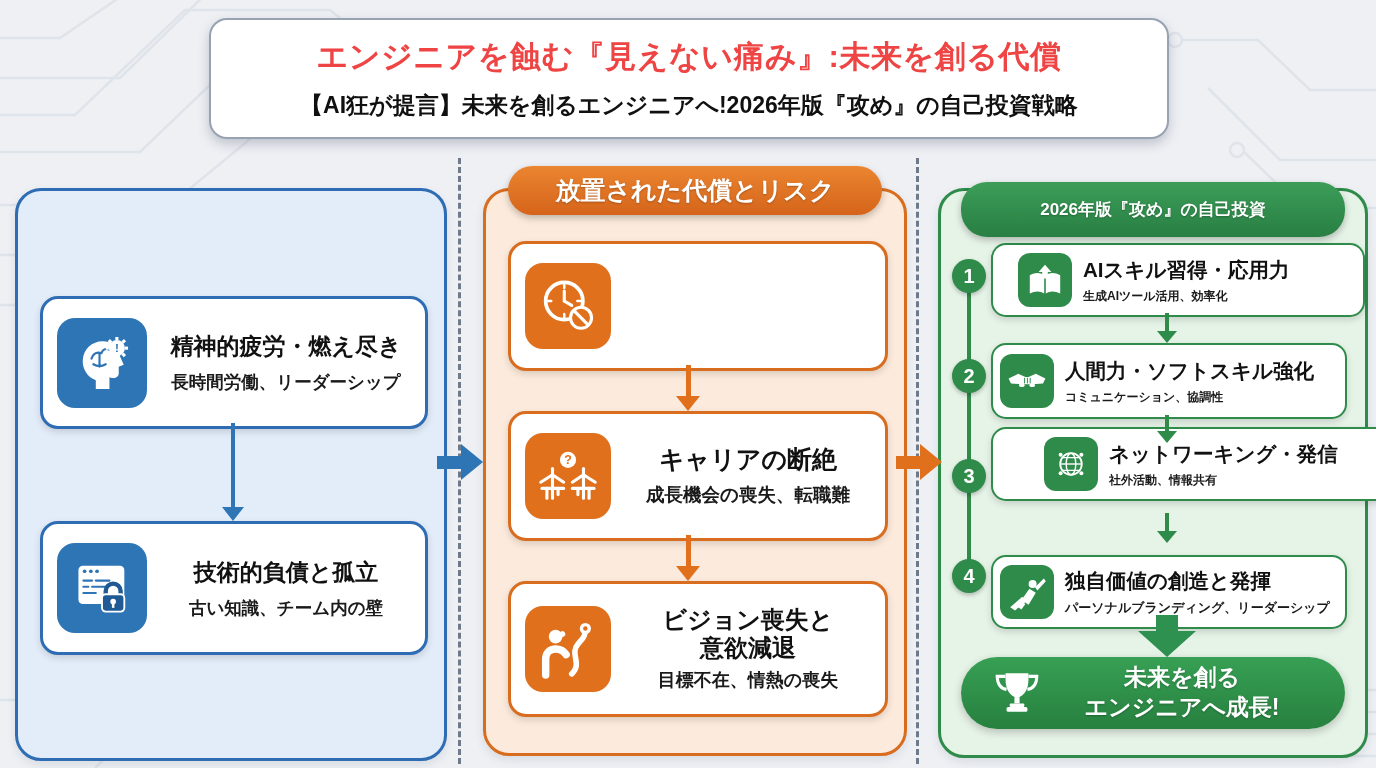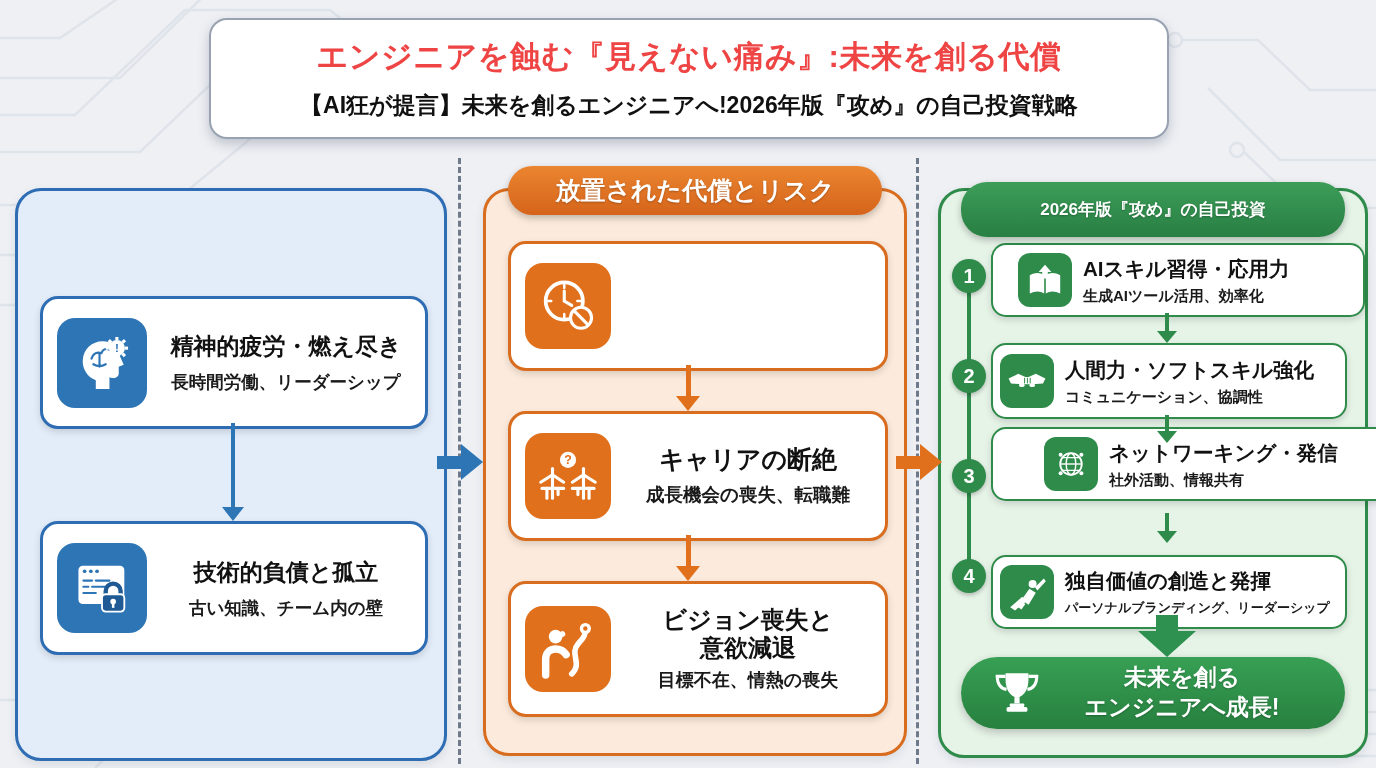--- a/index.html
+++ b/index.html
@@ -41,21 +41,21 @@
   .green-sq{width:54px;height:54px;border-radius:12px;background:#2e8b4a;margin-left:7px;}
   .card-text{flex:1;text-align:center;padding:0 8px;}
   .card-text.left{text-align:left;padding-left:11px;padding-right:4px;}
   .card-title{font-weight:800;color:#111;white-space:pre-line;}
   .card-sub{font-weight:700;color:#1a1a1a;}
   .t-blue{font-size:23px;margin-bottom:8px;}
   .s-blue{font-size:17.5px;}
   .t-orange{font-size:25px;margin-bottom:8px;line-height:1.15;}
   .s-orange{font-size:18.5px;}
   .t-green{font-size:20.5px;margin-bottom:4px;}
-  .s-green{font-size:15px;}
+  .s-green{font-size:12px;}
   .s-green.small{font-size:13px;}
 
   
   .v-arrow{position:absolute;display:flex;flex-direction:column;align-items:center;width:26px;z-index:2;}
   .v-arrow .stem{flex:1;}
   .v-arrow .head{width:0;height:0;}
   .va-blue .stem{width:4px;background:#2e75b6;}
   .va-blue .head{border-left:11px solid transparent;border-right:11px solid transparent;border-top:14px solid #2e75b6;}
   .va-orange .stem{width:5px;background:#e0701c;}
   .va-orange .head{border-left:12px solid transparent;border-right:12px solid transparent;border-top:15px solid #e0701c;}

